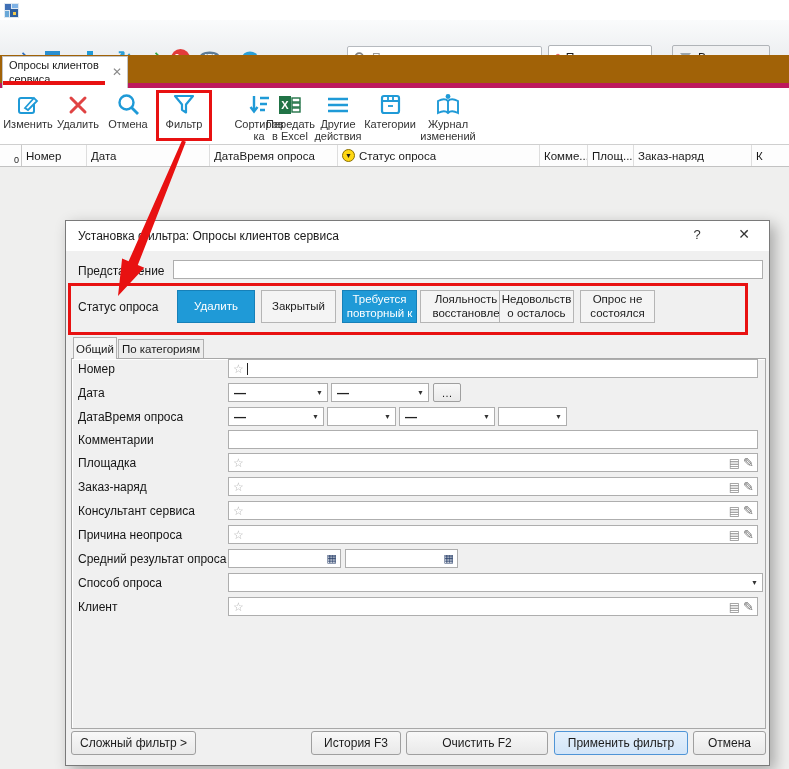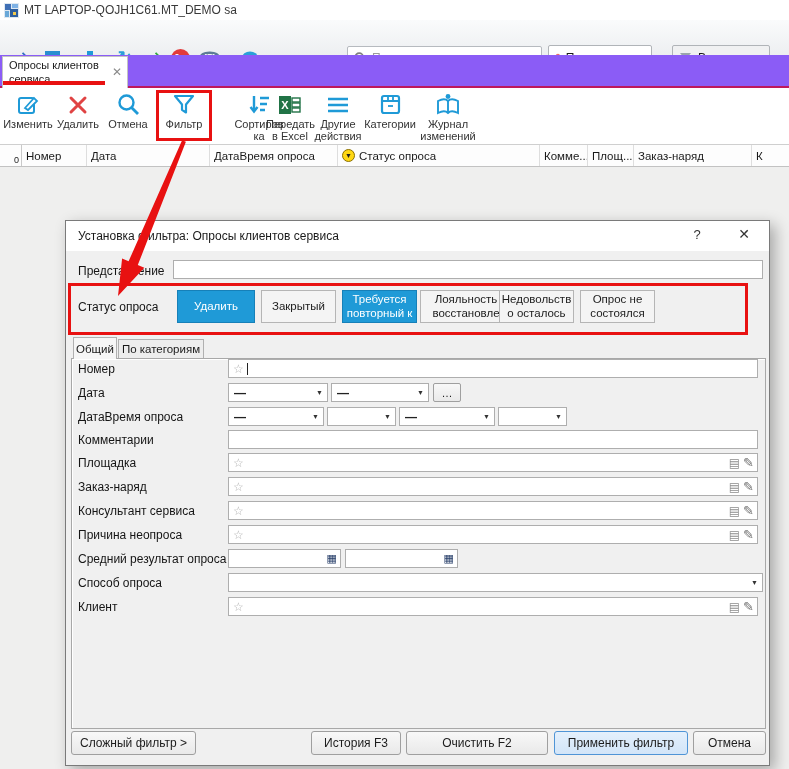--- a/index.html
+++ b/index.html
@@ -16,21 +16,21 @@
   .caret{font-size:8px;color:#666;margin-left:3px;}
   .searchbox{position:absolute;left:347px;top:26px;width:181px;height:22px;background:#fff;border:1px solid #b6babf;
              border-radius:2px;display:flex;align-items:center;padding:0 6px;}
   .searchbox .ph{color:#9b9b9b;font-size:12px;margin-left:5px;}
   .tb-btn{position:absolute;top:25px;height:25px;background:#fff;border:1px solid #b0b4b8;border-radius:2px;
           display:flex;align-items:center;font-size:12px;padding:0 6px;box-sizing:border-box;}
   .tb-combo{background:#f0f1f2;}
   .badge{width:19px;height:19px;border-radius:50%;background:#e23b3b;color:#fff;font-size:10px;font-weight:bold;
          display:flex;align-items:center;justify-content:center;}
   
-  .tabstrip{left:0;top:55px;width:789px;height:33px;background:#8b5cf6;border-bottom:2px solid #be185d;box-sizing:border-box;}
+  .tabstrip{left:0;top:55px;width:789px;height:33px;background:#a16207;border-bottom:5px solid #be185d;box-sizing:border-box;}
   .doc-tab{position:absolute;left:2px;top:1px;width:126px;height:33px;background:#fff;border:1px solid #c3c3c3;border-bottom:none;
            box-sizing:border-box;font-size:11px;line-height:1.25;padding:2px 22px 0 6px;}
   .doc-tab .x{position:absolute;right:5px;top:9px;color:#8a8a8a;font-size:12px;font-weight:bold;line-height:1;}
   
   .ribbon{left:0;top:88px;width:789px;height:57px;background:#fff;border-bottom:1px solid #cfcfcf;box-sizing:border-box;}
   .rbi{position:absolute;top:3px;text-align:center;font-size:11px;line-height:1.12;color:#333;}
   .rbi .ric{height:27px;display:flex;align-items:center;justify-content:center;}
   .brk{word-break:break-all;margin-left:19px;}
   
   .ghead{left:0;top:145px;width:789px;height:22px;background:#fdfdfd;border-bottom:1px solid #c2c2c2;box-sizing:border-box;}
@@ -84,21 +84,20 @@
 
 <div class="abs titlebar">
   <svg class="abs" style="left:4px;top:3px" width="15" height="15" viewBox="0 0 15 15">
     <rect x="0" y="0" width="15" height="15" fill="#dfe9f2"></rect>
     <rect x="1" y="1" width="6" height="6" fill="#3f6fb5"></rect>
       <rect x="8" y="1" width="6" height="4" fill="#7fb2e5"></rect>
     <rect x="1" y="8" width="4" height="6" fill="#69a8d8"></rect>
       <rect x="6" y="6" width="8" height="8" fill="#2e5f9e"></rect>
     <rect x="9" y="9" width="3" height="3" fill="#f2c94c"></rect>
   </svg>
-  <span class="ttl" style="margin-left:24px">MT LAPTOP-QOJH1C61.MT_DEMO sa</span>
 </div>
 
 <div class="abs toolbar">
   <div class="tbi" style="left:8px;width:24px;color:#2f6fc0;font-weight:bold">⇄</div>
   <div class="tbi" style="left:42px;width:32px">
     <svg width="19" height="16" viewBox="0 0 19 16">
       <path d="M2 1 h15 v14 h-15 z" fill="#2a8fd0"></path>
         <rect x="4" y="6" width="11" height="3" fill="#f5c400"></rect>
       <rect x="4" y="10" width="11" height="3" fill="#eaf4fb"></rect>
     </svg>

